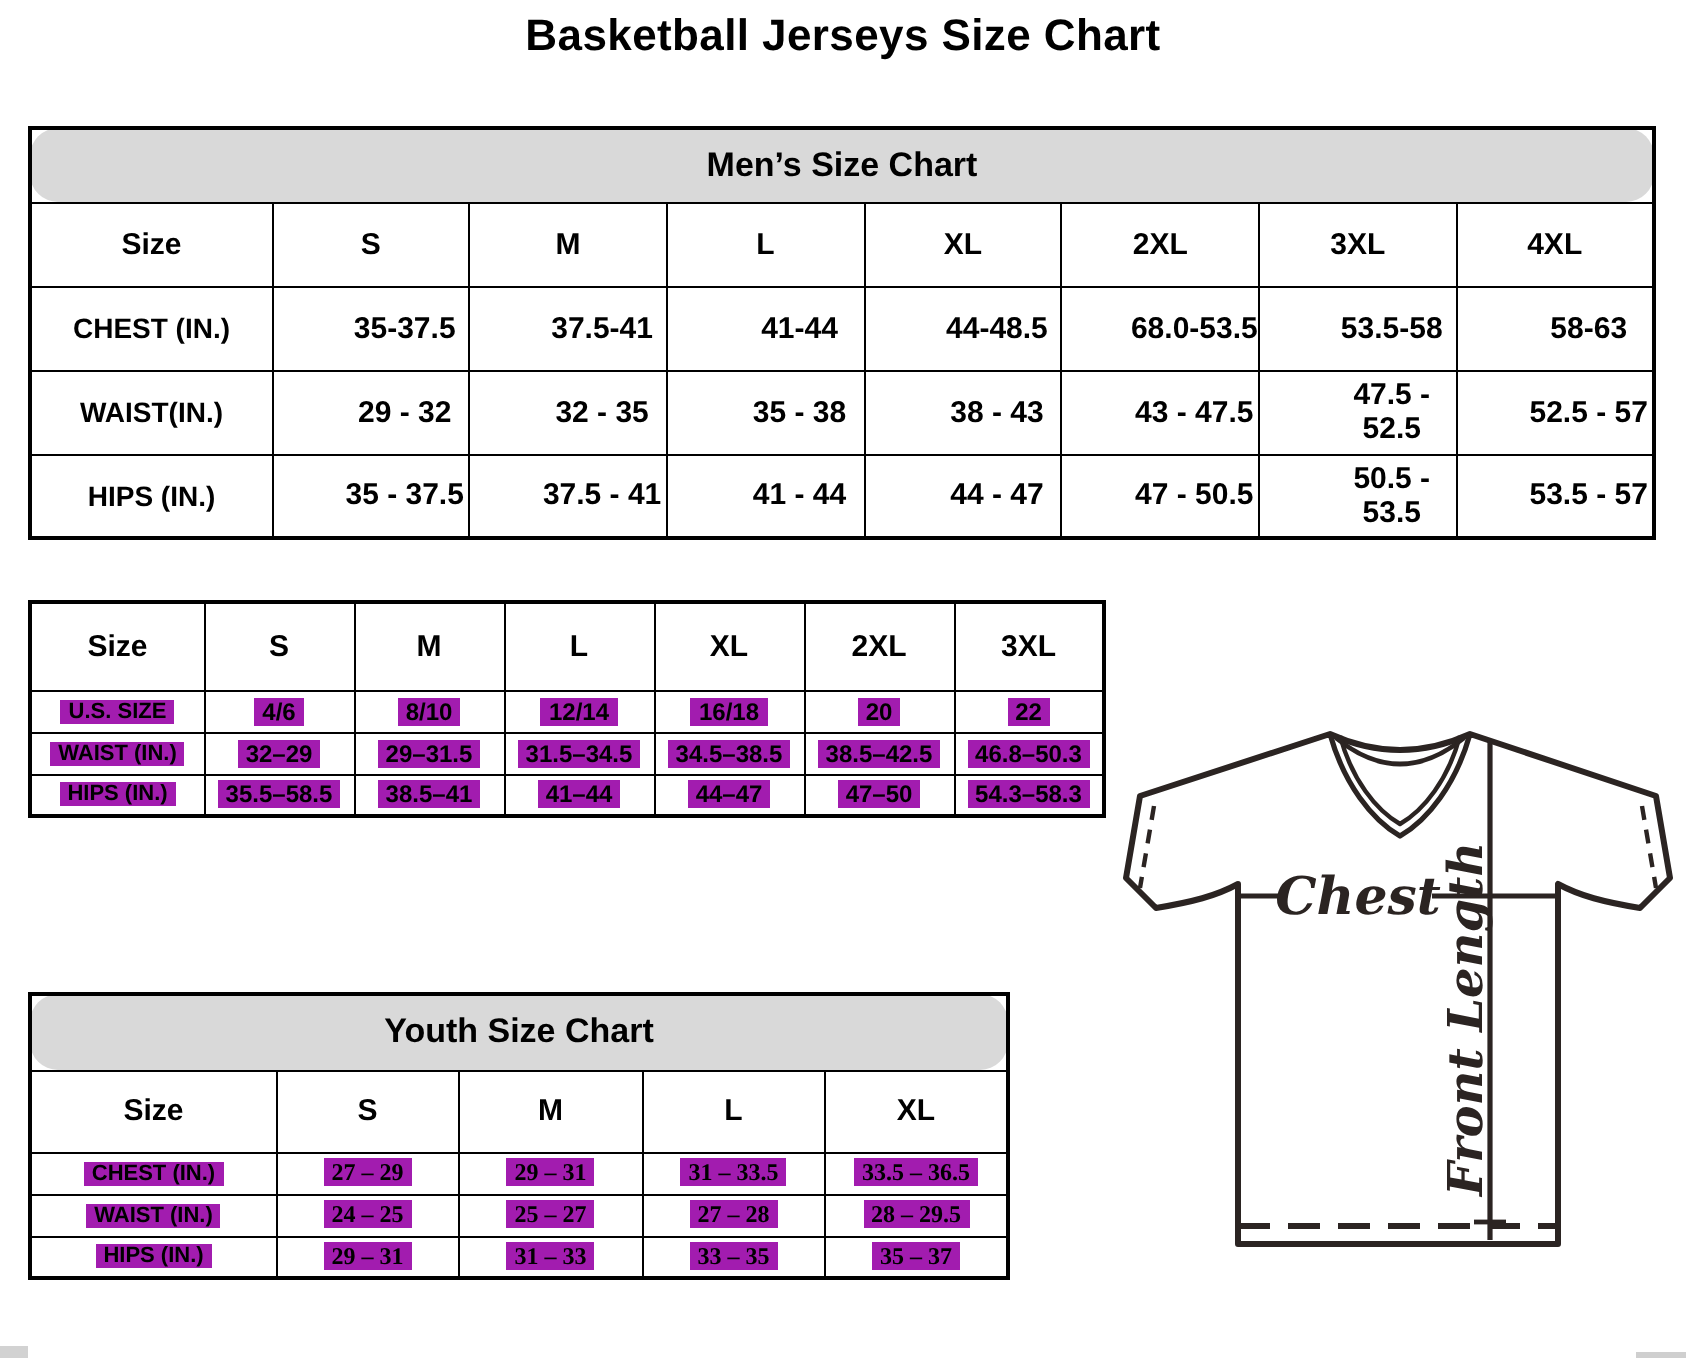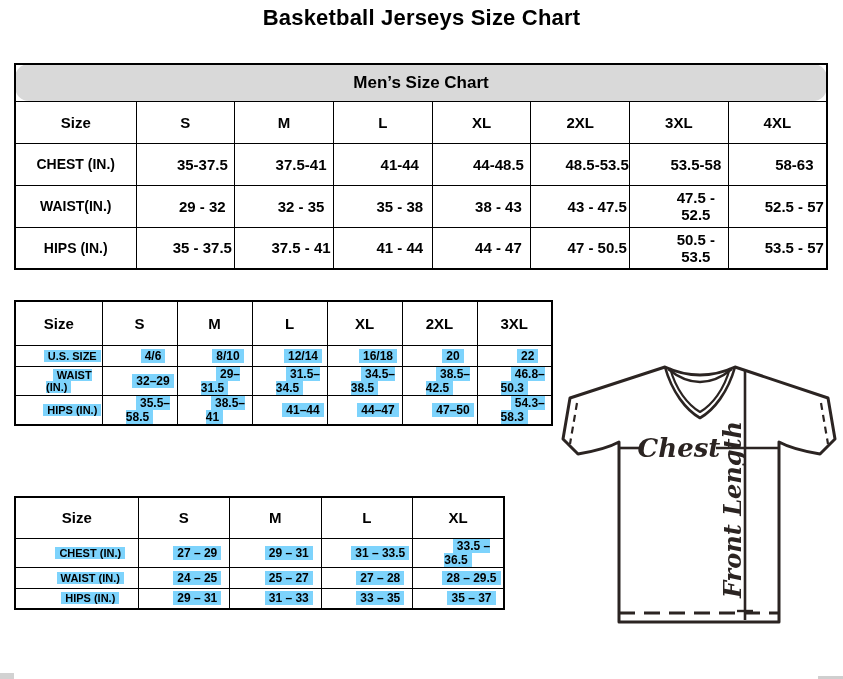--- a/index.html
+++ b/index.html
@@ -28,23 +28,23 @@
   #womens th.col-h{font-size:15px;}
   #womens th.row-label{font-size:11px;}
   #womens td{font-size:12px;}
   
   #youth{left:14px;top:496px;width:491px;}
   #youth tr.band{height:38px;}
   #youth tr.cols{height:41px;}
   #youth tbody tr{height:21px;}
   #youth th.col-h{font-size:15px;}
   #youth th.row-label{font-size:11px;}
-  #youth td{font-size:12px;}
-  
-  #womens tbody span, #youth tbody span{background:#7dd3fc;padding:0 4px;margin-left:27px;}
+  #youth td{font-size:12px;font-family:Liberation Serif, serif;}
+  
+  #womens tbody span, #youth tbody span{background:#a21caf;padding:0 4px;}
   
   #jersey{position:absolute;left:558px;top:358px;width:284px;height:272px;}
   .diag-stroke{fill:none;stroke:#2b2422;stroke-linejoin:round;stroke-linecap:butt;}
   text.diagram-label{font-family:"DejaVu Serif",serif;font-style:italic;font-weight:bold;fill:#2b2422;}
   .sliver{position:absolute;}
   #sliver-left{left:0;top:673px;width:14px;height:6px;background:#d2d2d2;}
   #sliver-right{left:818px;top:676px;width:25px;height:3px;background:#cfcfcf;}
 </style>
 </head>
 <body>
@@ -79,21 +79,21 @@
           <th class="col-h">4XL</th>
         </tr>
     </thead>
     <tbody>
         <tr>
           <th class="row-label"><span>CHEST (IN.)</span></th>
           <td><span>35-37.5</span></td>
           <td><span>37.5-41</span></td>
           <td><span>41-44</span></td>
           <td><span>44-48.5</span></td>
-          <td><span>48.5-53.5</span></td>
+          <td><span>68.0-53.5</span></td>
           <td><span>53.5-58</span></td>
           <td><span>58-63</span></td>
         </tr>
         <tr>
           <th class="row-label"><span>WAIST(IN.)</span></th>
           <td><span>29 - 32</span></td>
           <td><span>32 - 35</span></td>
           <td><span>35 - 38</span></td>
           <td><span>38 - 43</span></td>
           <td><span>43 - 47.5</span></td>
@@ -167,20 +167,23 @@
 
   <table id="youth" class="size-table">
     <colgroup>
         <col style="width: 123px;">
         <col>
         <col>
         <col>
         <col>
       </colgroup>
     <thead>
+      <tr class="band">
+        <th class="band-cell" colspan="5">Youth Size Chart</th>
+      </tr>
       <tr class="cols">
           <th class="col-h">Size</th>
           <th class="col-h">S</th>
           <th class="col-h">M</th>
           <th class="col-h">L</th>
           <th class="col-h">XL</th>
         </tr>
     </thead>
     <tbody>
         <tr>

